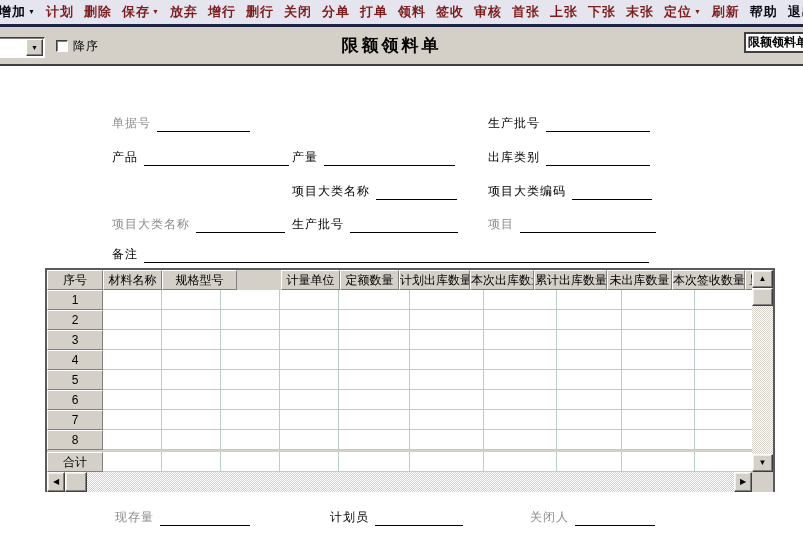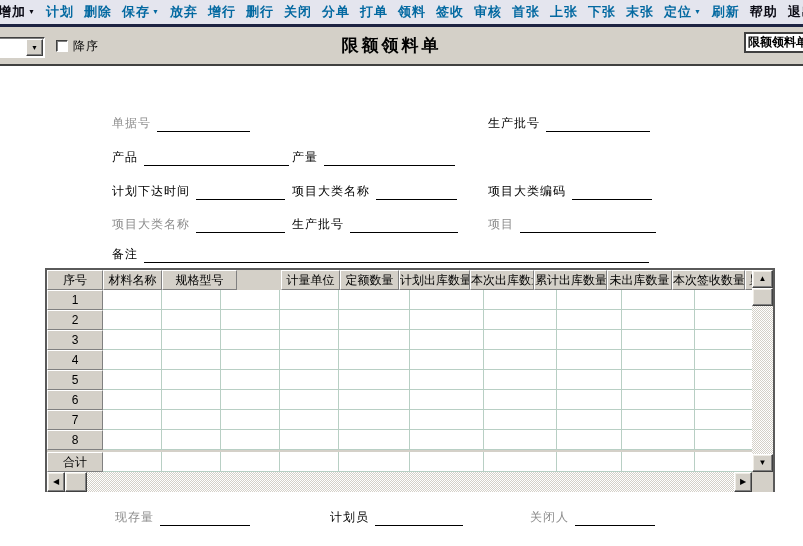--- a/index.html
+++ b/index.html
@@ -2,21 +2,21 @@
 <html><head>
 <meta charset="utf-8">
 <style>
   * { margin:0; padding:0; box-sizing:border-box; }
   body { font-family:"Liberation Sans", sans-serif; background:#fff; }
   .screen { position:relative; width:803px; height:546px; overflow:hidden; background:#ffffff; }
 
   
   .toolbar { position:absolute; left:0; top:0; width:803px; height:24px;
     background:#e4e5ee; display:flex; align-items:center; white-space:nowrap; overflow:hidden; }
-  .tb-item { font-size:13px; font-weight:bold; color:#0369a1; padding:0 5px; letter-spacing:1px; cursor:default; }
+  .tb-item { font-size:13px; font-weight:bold; color:#7f1d1d; padding:0 5px; letter-spacing:1px; cursor:default; }
   .tb-item.enabled { color:#0a0a14; }
   .tb-item .dd { font-size:7px; vertical-align:2px; padding-left:2px; }
   .tb-underline { position:absolute; left:0; top:24px; width:803px; height:3px; background:#1d2342; }
 
   
   .subbar { position:absolute; left:0; top:27px; width:803px; height:37px; background:#d4d0c8; }
   .subbar-underline { position:absolute; left:0; top:64px; width:803px; height:2px; background:#404040; }
   .combo { position:absolute; left:-10px; top:10px; width:55px; height:21px; background:#fff;
     border:1px solid; border-color:#404040 #fff #fff #404040; box-shadow:inset 1px 1px 0 #808080; }
   .combo-btn { position:absolute; right:1px; top:1px; width:17px; height:17px; background:#d4d0c8;
@@ -112,24 +112,24 @@
   <div class="fld" style="left:488px;top:115px">
     <span class="lbl">生产批号</span><span class="line" style="width:104px"></span>
   </div>
 
   <div class="fld" style="left:112px;top:149px">
     <span class="lbl">产品</span><span class="line" style="width:145px"></span>
   </div>
   <div class="fld" style="left:292px;top:149px">
     <span class="lbl">产量</span><span class="line" style="width:131px"></span>
   </div>
-
-  <div class="fld" style="left:112px;top:183px">
-    <span class="lbl">计划下达时间</span><span class="line" style="width:89px"></span>
-  </div>
+  <div class="fld" style="left:488px;top:149px">
+    <span class="lbl">出库类别</span><span class="line" style="width:104px"></span>
+  </div>
+
   <div class="fld" style="left:292px;top:183px">
     <span class="lbl">项目大类名称</span><span class="line" style="width:81px"></span>
   </div>
   <div class="fld" style="left:488px;top:183px">
     <span class="lbl">项目大类编码</span><span class="line" style="width:80px"></span>
   </div>
 
   <div class="fld" style="left:112px;top:216px">
     <span class="lbl gray">项目大类名称</span><span class="line" style="width:89px"></span>
   </div>

